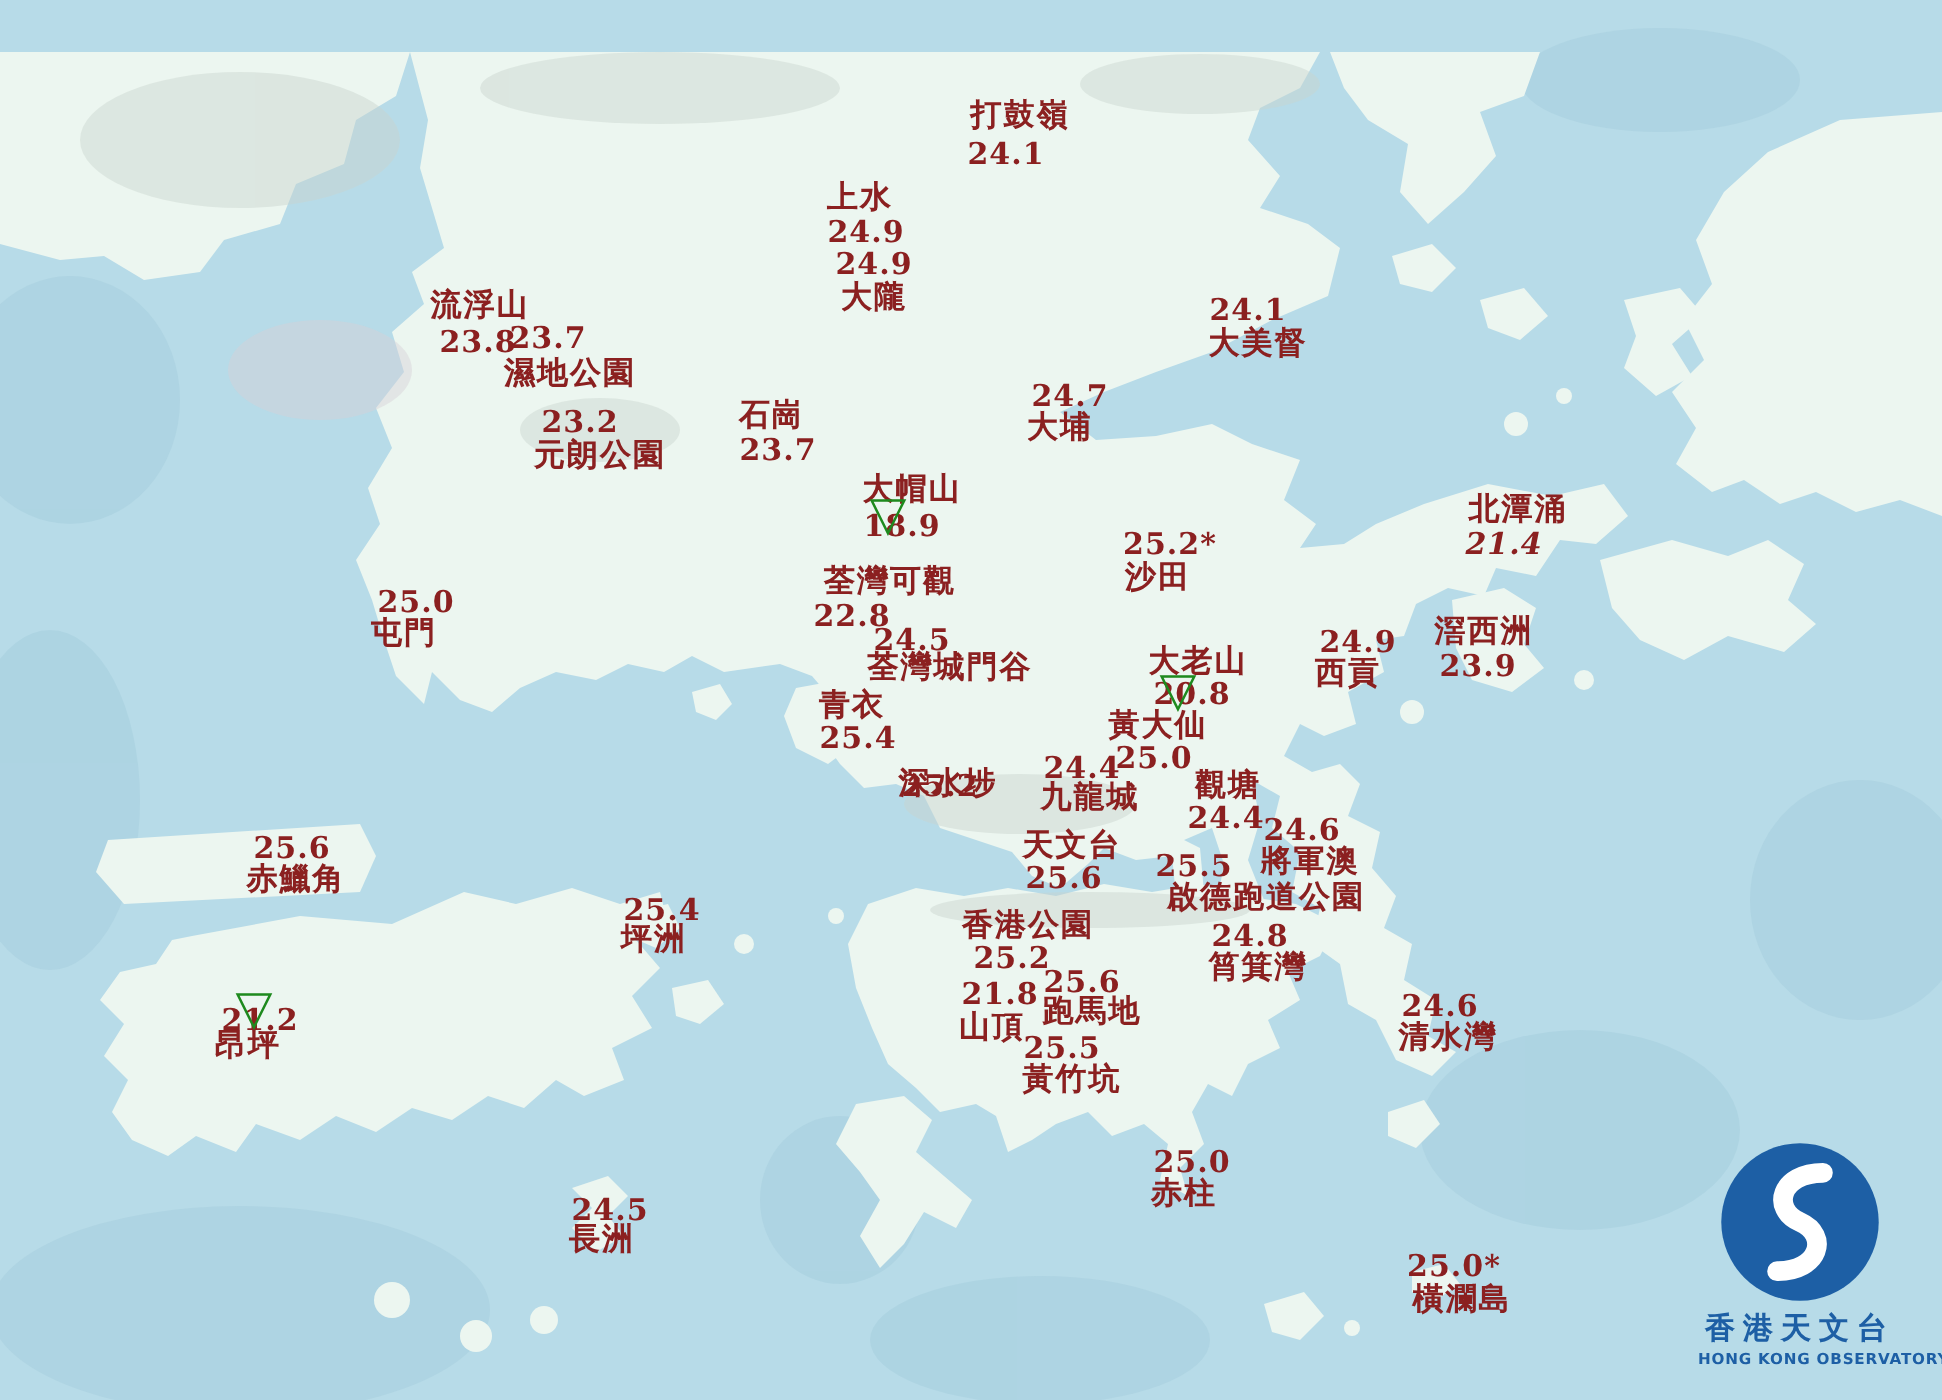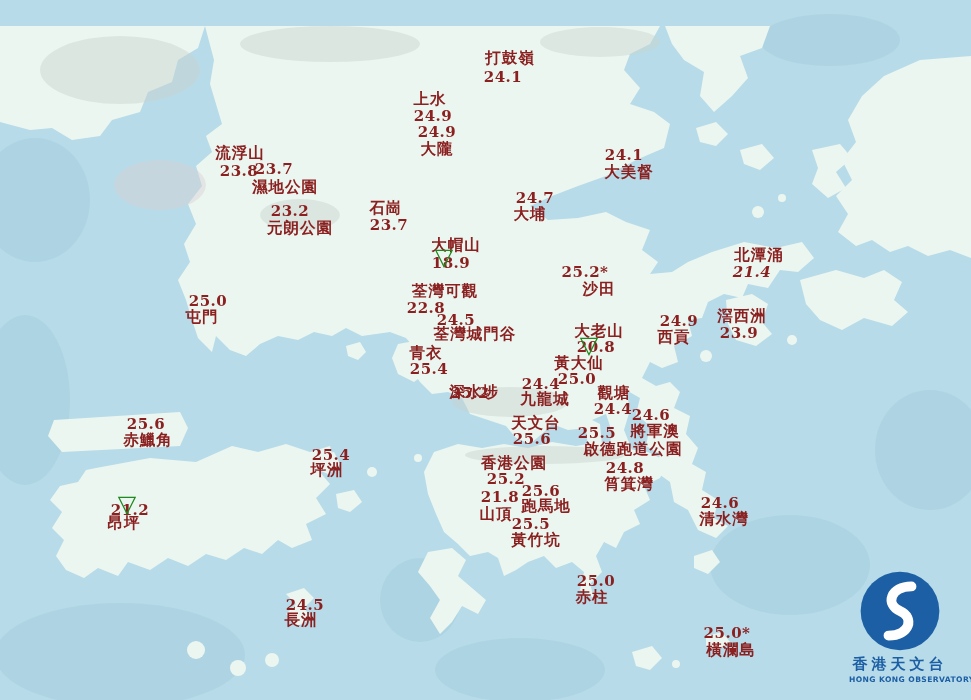--- a/index.html
+++ b/index.html
@@ -139,21 +139,21 @@
       <span class="st-value" style="left: 290px; top: 211px;">23.2</span>
       <span class="st-name" style="left: 386px; top: 208px;">石崗</span>
       <span class="st-value" style="left: 389px; top: 225px;">23.7</span>
       <span class="st-name" style="left: 530px; top: 214px;">大埔</span>
       <span class="st-value" style="left: 535px; top: 198px;">24.7</span>
       <span class="min-marker" style="left: 444px; top: 258px;">▽</span>
       <span class="st-name" style="left: 456px; top: 245px;">大帽山</span>
       <span class="st-value" style="left: 451px; top: 263px;">18.9</span>
       <span class="st-name" style="left: 759px; top: 255px;">北潭涌</span>
       <span class="st-value" style="left: 752px; top: 272px; font-style: italic;">21.4</span>
-      <span class="st-name" style="left: 579px; top: 289px; margin-left: 20px;">沙田</span>
+      <span class="st-name" style="left: 579px; top: 289px;">沙田</span>
       <span class="st-value" style="left: 585px; top: 272px;">25.2*</span>
       <span class="st-name" style="left: 445px; top: 291px;">荃灣可觀</span>
       <span class="st-value" style="left: 426px; top: 308px;">22.8</span>
       <span class="st-name" style="left: 202px; top: 317px;">屯門</span>
       <span class="st-value" style="left: 208px; top: 301px;">25.0</span>
       <span class="st-name" style="left: 475px; top: 334px;">荃灣城門谷</span>
       <span class="st-value" style="left: 456px; top: 320px;">24.5</span>
       <span class="min-marker" style="left: 589px; top: 346px;">▽</span>
       <span class="st-name" style="left: 599px; top: 331px;">大老山</span>
       <span class="st-value" style="left: 596px; top: 347px;">20.8</span>

